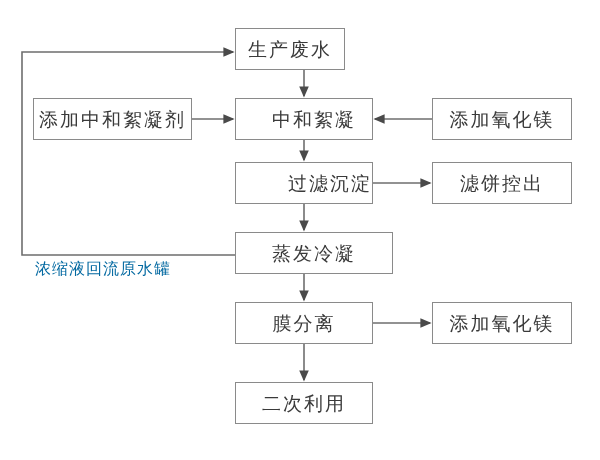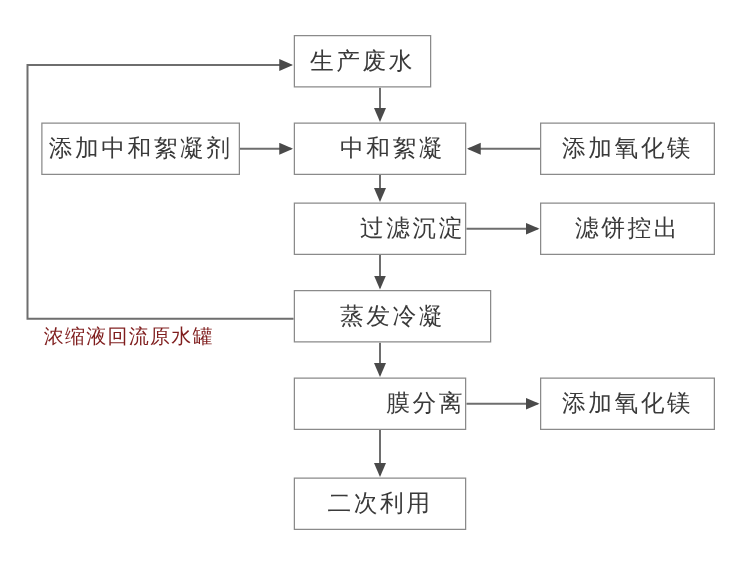--- a/index.html
+++ b/index.html
@@ -27,21 +27,21 @@
     font-size: 19px;
     letter-spacing: 2px;
     white-space: nowrap;
   }
   .node-label {
     display: block;
     line-height: 1;
   }
   .free-label {
     position: absolute;
-    color: #7f1d1d;
+    color: #0369a1;
     font-size: 16px;
     letter-spacing: 1px;
     white-space: nowrap;
     line-height: 1;
   }
   #edge-layer {
     position: absolute;
     left: 0;
     top: 0;
     width: 600px;
@@ -96,21 +96,21 @@
   </div>
 
   <div class="node" style="left:235px; top:162px; width:138px; height:42px;justify-content:flex-end;">
     <span class="node-label">过滤沉淀</span>
   </div>
 
   <div class="node" style="left:235px; top:232px; width:158px; height:42px;">
     <span class="node-label">蒸发冷凝</span>
   </div>
 
-  <div class="node" style="left:235px; top:302px; width:138px; height:42px;justify-content:flex-end;">
+  <div class="node" style="left:235px; top:302px; width:138px; height:42px;">
     <span class="node-label">膜分离</span>
   </div>
 
   <div class="node" style="left:235px; top:382px; width:138px; height:42px;">
     <span class="node-label">二次利用</span>
   </div>
 
   <div class="node" style="left:33px; top:98px; width:159px; height:42px;">
     <span class="node-label">添加中和絮凝剂</span>
   </div>

